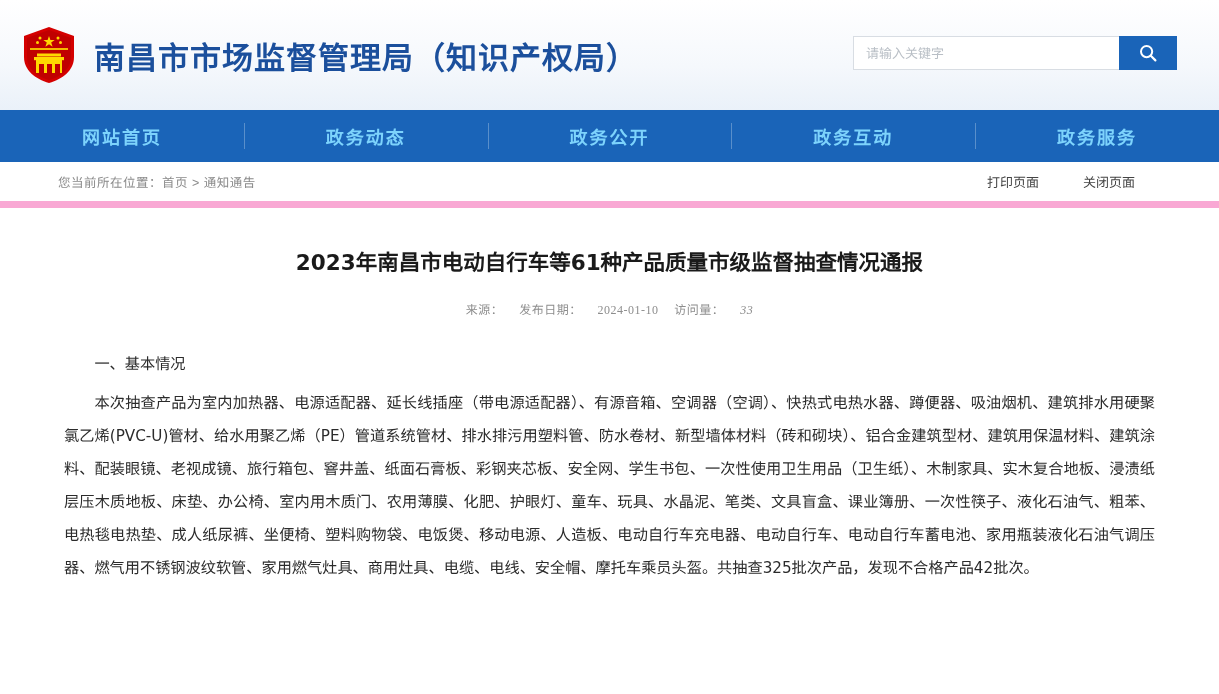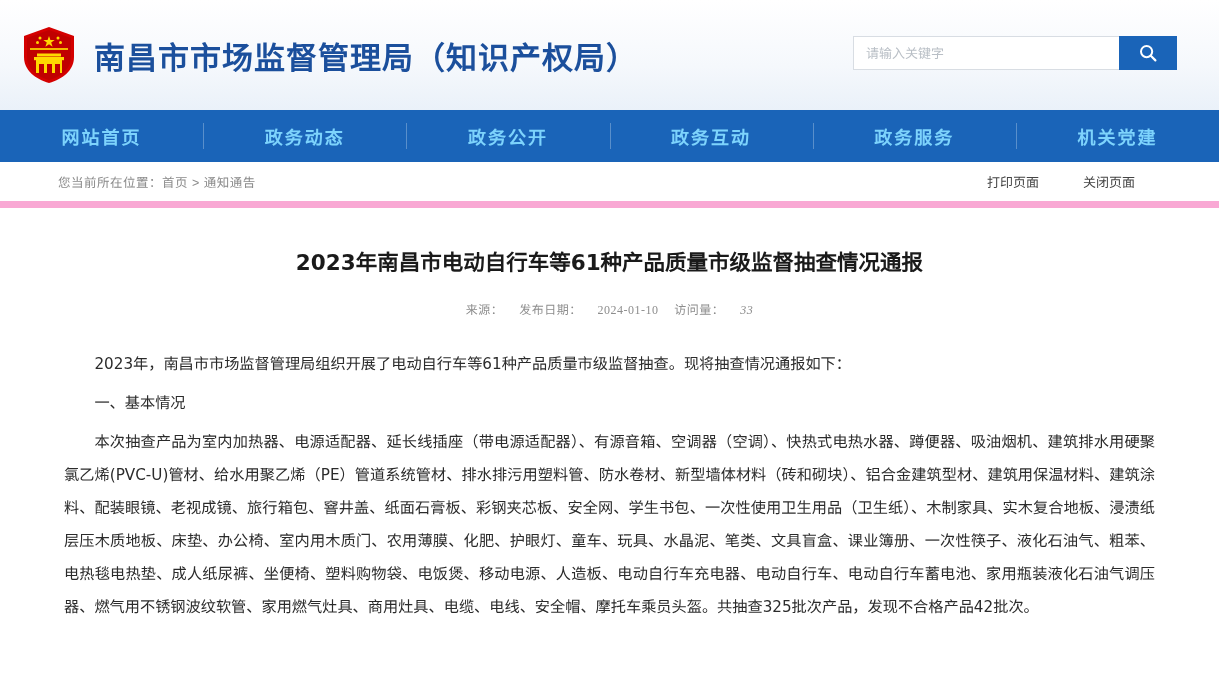--- a/index.html
+++ b/index.html
@@ -194,21 +194,20 @@
       </button>
     </div>
   </div>
 
   <div class="nav">
     <div class="nav-item">网站首页</div>
     <div class="nav-item">政务动态</div>
     <div class="nav-item">政务公开</div>
     <div class="nav-item">政务互动</div>
     <div class="nav-item">政务服务</div>
-    <div class="nav-item">机关党建</div>
   </div>
 
   <div class="crumb-bar">
     <div class="crumb">您当前所在位置：首页 &gt; 通知通告</div>
     <div class="crumb-actions">
       <div class="crumb-action">打印页面</div>
       <div class="crumb-action">关闭页面</div>
     </div>
   </div>
 
@@ -217,19 +216,18 @@
 
     <div class="art-meta">
       <span>来源：</span>
       <span>发布日期：</span>
       <span>2024-01-10</span>
       <span>访问量：</span>
       <span class="views">33</span>
     </div>
 
     <div class="art-body">
-      <p>2023年，南昌市市场监督管理局组织开展了电动自行车等61种产品质量市级监督抽查。现将抽查情况通报如下：</p>
       <p class="heading">一、基本情况</p>
       <p>本次抽查产品为室内加热器、电源适配器、延长线插座（带电源适配器）、有源音箱、空调器（空调）、快热式电热水器、蹲便器、吸油烟机、建筑排水用硬聚氯乙烯(PVC-U)管材、给水用聚乙烯（PE）管道系统管材、排水排污用塑料管、防水卷材、新型墙体材料（砖和砌块）、铝合金建筑型材、建筑用保温材料、建筑涂料、配装眼镜、老视成镜、旅行箱包、窨井盖、纸面石膏板、彩钢夹芯板、安全网、学生书包、一次性使用卫生用品（卫生纸）、木制家具、实木复合地板、浸渍纸层压木质地板、床垫、办公椅、室内用木质门、农用薄膜、化肥、护眼灯、童车、玩具、水晶泥、笔类、文具盲盒、课业簿册、一次性筷子、液化石油气、粗苯、电热毯电热垫、成人纸尿裤、坐便椅、塑料购物袋、电饭煲、移动电源、人造板、电动自行车充电器、电动自行车、电动自行车蓄电池、家用瓶装液化石油气调压器、燃气用不锈钢波纹软管、家用燃气灶具、商用灶具、电缆、电线、安全帽、摩托车乘员头盔。共抽查325批次产品，发现不合格产品42批次。</p>
     </div>
   </div>
 
 </div>
 
 </body></html>

